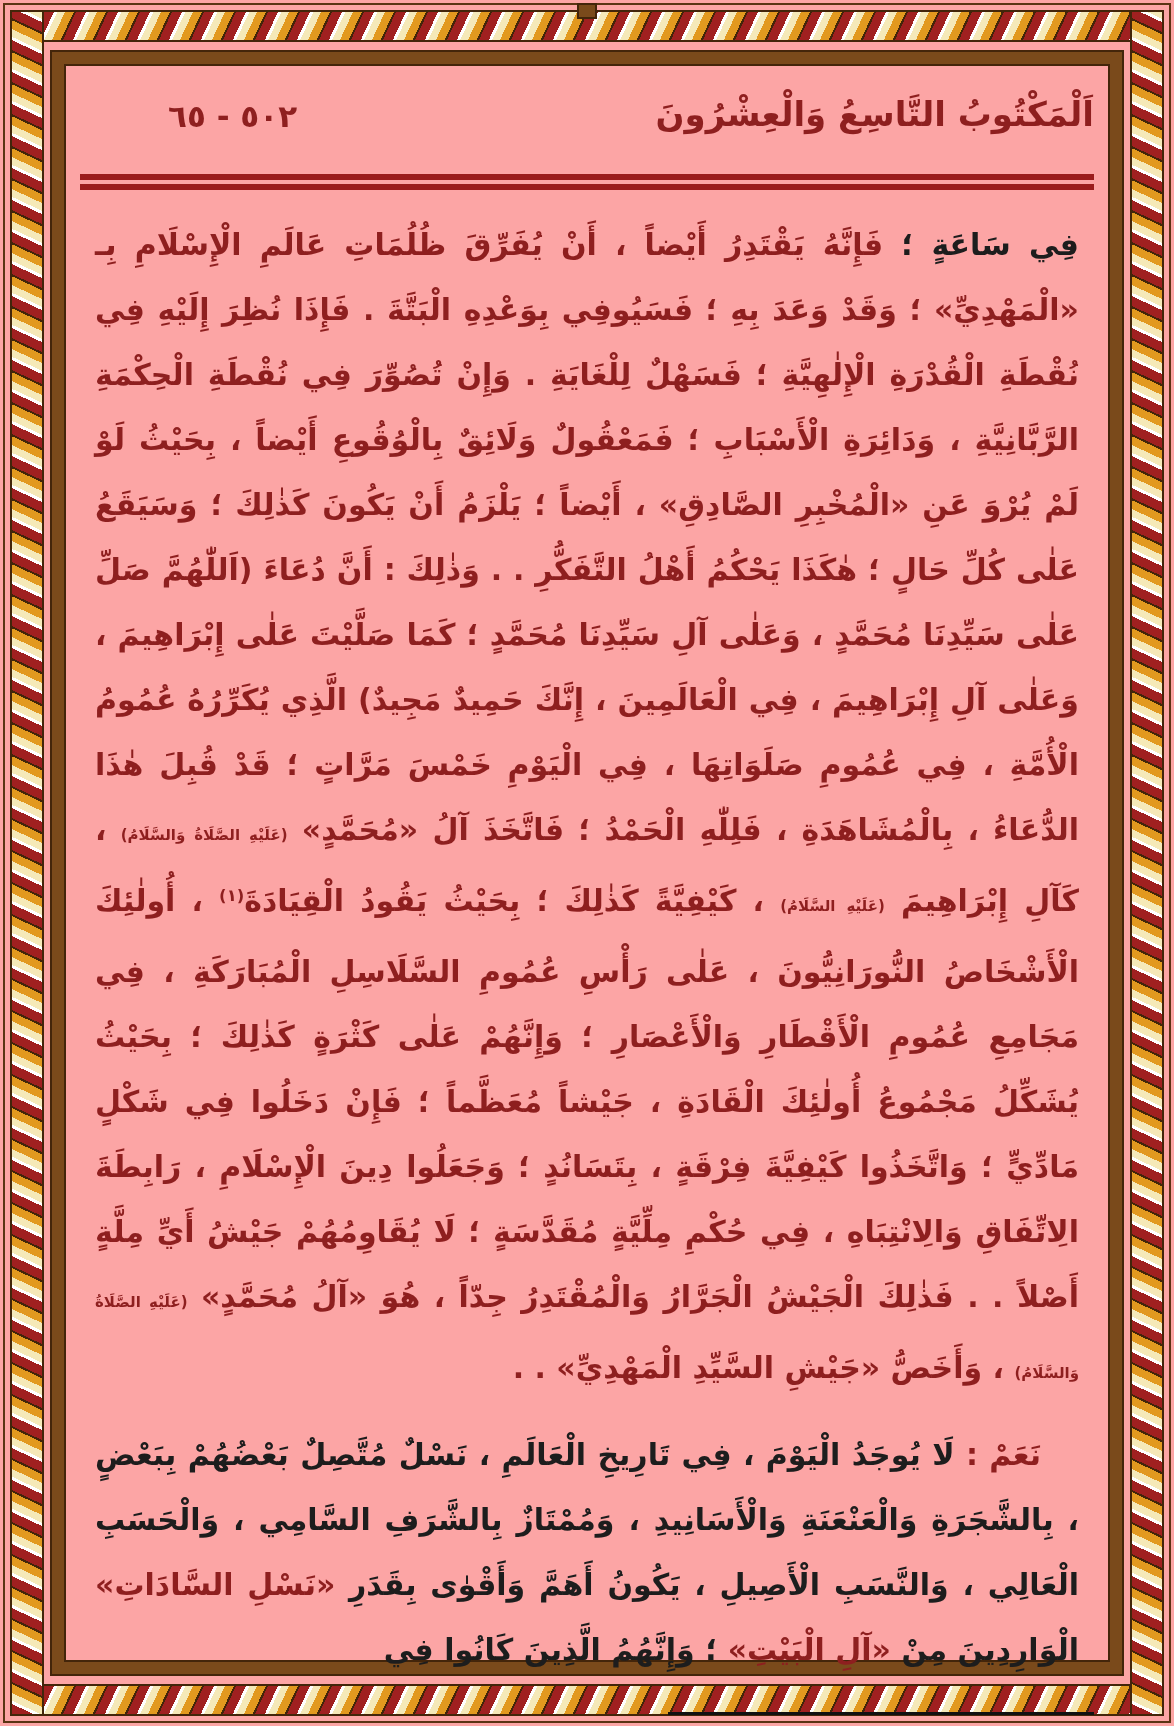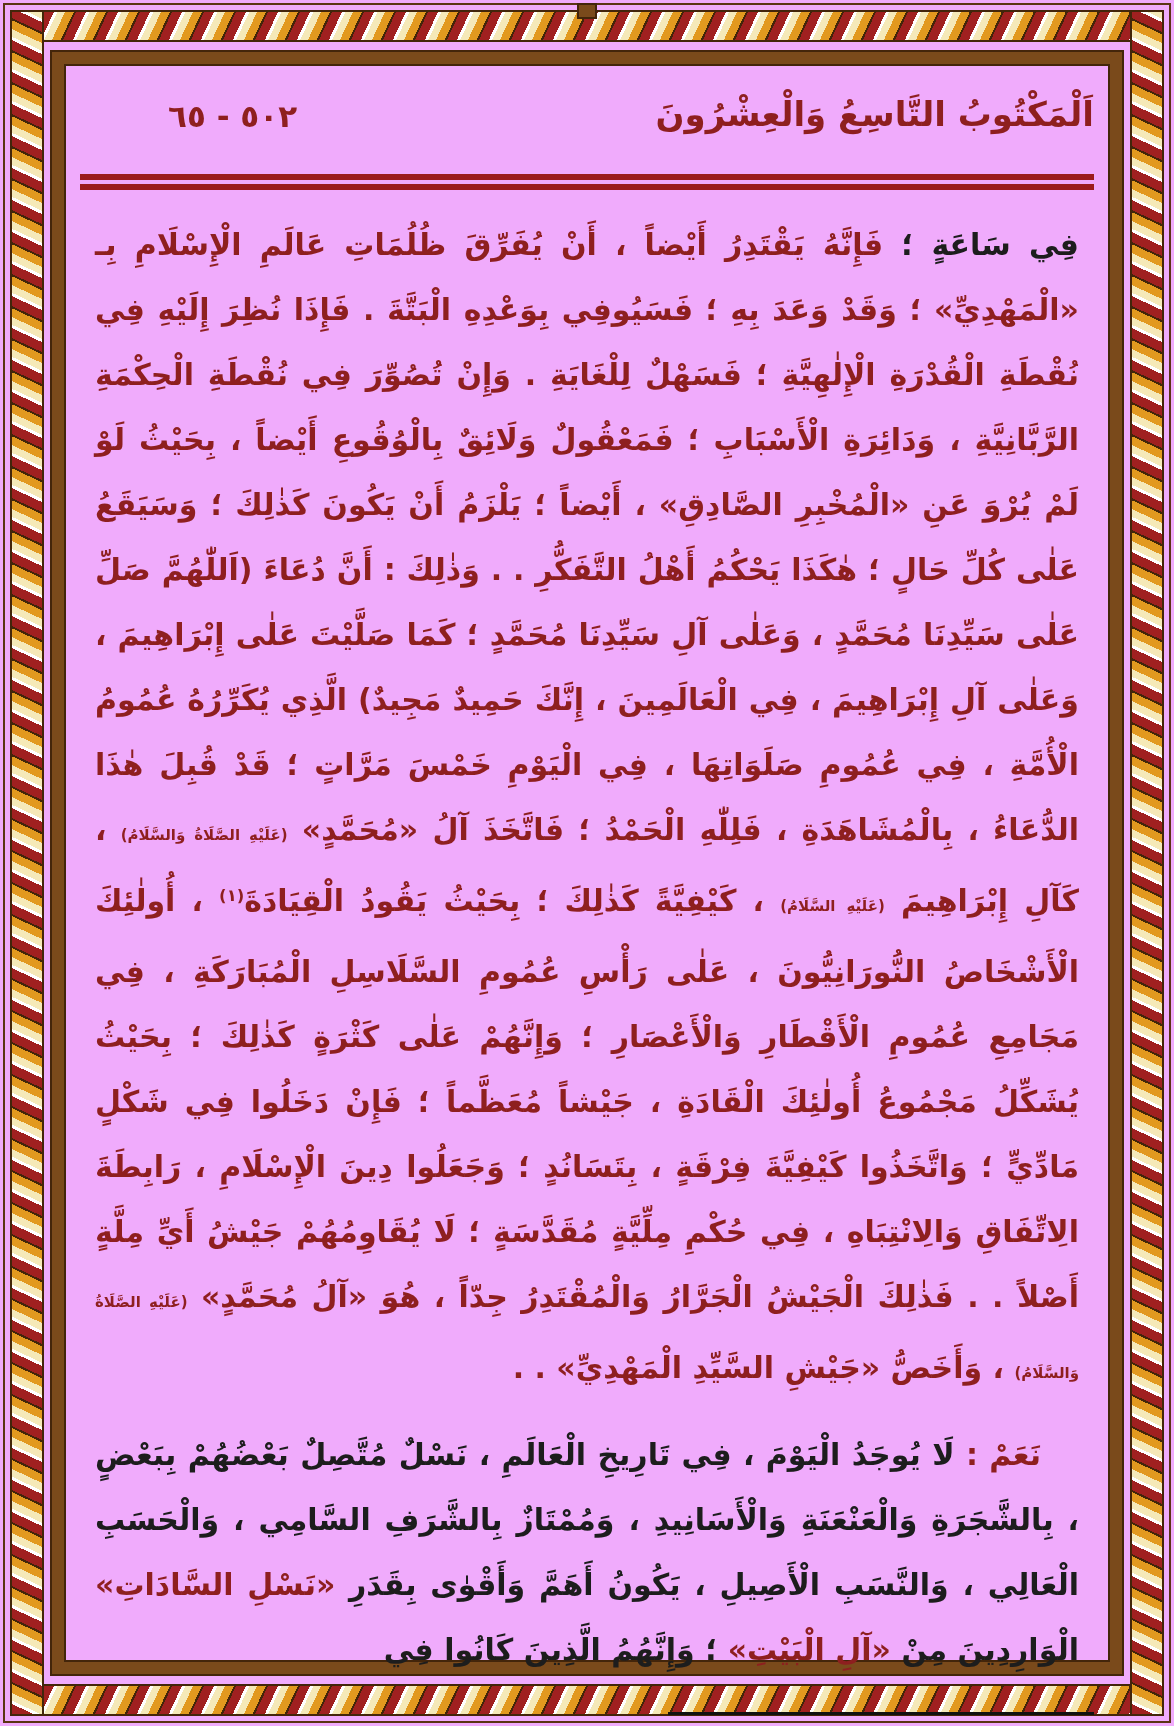--- a/index.html
+++ b/index.html
@@ -8,21 +8,21 @@
     --rule-red:#9b1c1c;
     --sep-black:#111111;
     --band-red:#a02020;
     --band-gold:#e2991f;
     --band-cream:#f5e9b8;
     --band-outline:#43250a;
     --frame-brown:#7a4a1b;
   }
   html,body{margin:0;padding:0;background:#ffffff;}
   body{width:1174px;height:1726px;font-family:"DejaVu Sans",sans-serif;}
-  .page{position:relative;width:1174px;height:1726px;background:#f0abfc;overflow:hidden;}
+  .page{position:relative;width:1174px;height:1726px;background:#fca5a5;overflow:hidden;}
 
   
   .outer-line{position:absolute;inset:3px;border:2px solid #5a3413;pointer-events:none;}
   .band{position:absolute;border:2px solid var(--band-outline);box-sizing:border-box;}
   .band-h{background:repeating-linear-gradient(115deg,
       var(--band-red) 0 9px,#ffffff 9px 12px,var(--band-cream) 12px 19px,
       var(--band-gold) 19px 27px,var(--band-outline) 27px 29px);}
   .band-v{background:repeating-linear-gradient(25deg,
       var(--band-red) 0 9px,#ffffff 9px 12px,var(--band-cream) 12px 19px,
       var(--band-gold) 19px 27px,var(--band-outline) 27px 29px);}

